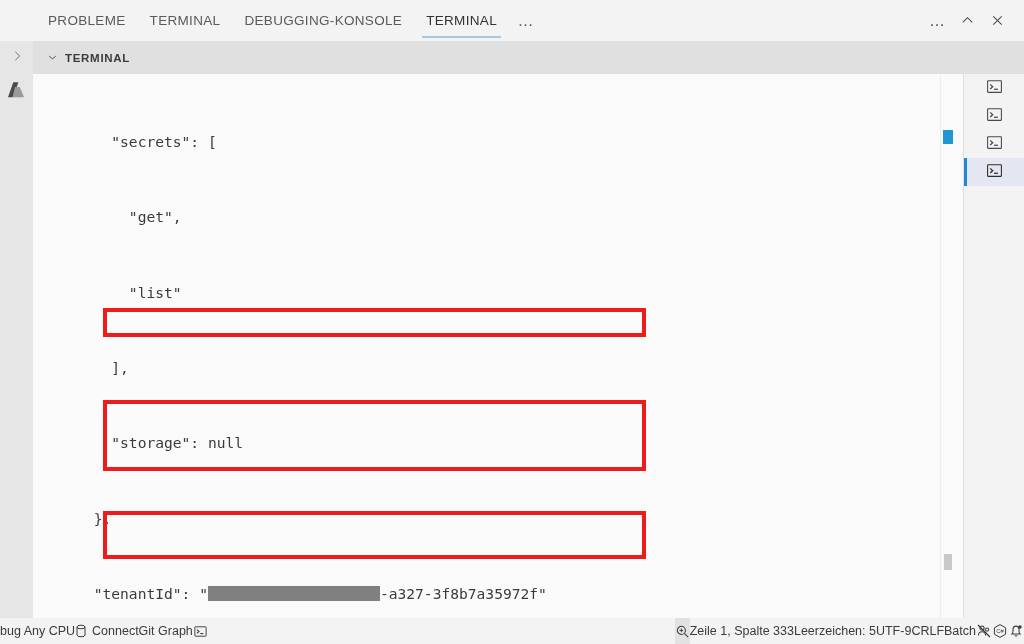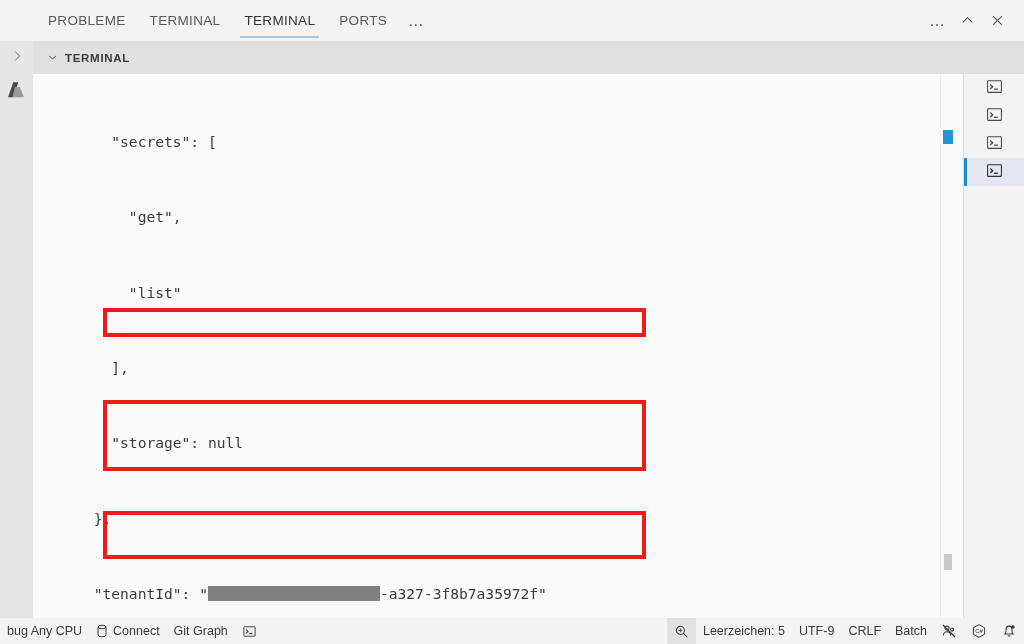--- a/index.html
+++ b/index.html
@@ -173,21 +173,21 @@
   .statusbar {
     position: absolute; left: 0; top: 618px;
     width: 1024px; height: 26px;
     background: #f3f3f3;
     display: flex; align-items: center;
     font-size: 12.5px;
     color: #3b3b3b;
   }
   .sb-item {
     display: flex; align-items: center; gap: 5px;
-    height: 26px; padding: 0 7px;
+    height: 26px; padding: 0 0;
     white-space: nowrap;
     cursor: pointer;
   }
   .sb-item.hl { background: #e2e2e2; }
   .sb-spacer { flex: 1; }
   .sb-ico { display: flex; align-items: center; }
 
   
   .annot {
     position: absolute;
@@ -201,25 +201,25 @@
 <div id="app">
 
   <div class="tabbar">
     <div class="tabs">
       <div class="tab">
         <span>PROBLEME</span>
       </div>
       <div class="tab">
         <span>TERMINAL</span>
       </div>
+      <div class="tab">
+        <span>DEBUGGING-KONSOLE</span>
+      </div>
       <div class="tab active">
         <span>TERMINAL</span>
-      </div>
-      <div class="tab">
-        <span>PORTS</span>
       </div>
       <div class="tab-more">
         <span>…</span>
       </div>
     </div>
 
     <div class="tabbar-actions">
       <div class="tb-btn">
         <span>…</span>
       </div>
@@ -375,20 +375,23 @@
     <div class="sb-item hl">
       <span class="sb-ico">
         <svg width="15" height="15" viewBox="0 0 16 16" fill="none" stroke="#3b3b3b" stroke-width="1.1">
           <circle cx="6.8" cy="6.8" r="4.3"></circle>
           <path d="M10 10 L14 14"></path>
           <path d="M4.9 6.8 L8.7 6.8 M6.8 4.9 L6.8 8.7" stroke-width="1"></path>
         </svg>
       </span>
     </div>
     <div class="sb-item">
+      <span>Zeile 1, Spalte 333</span>
+    </div>
+    <div class="sb-item">
       <span>Leerzeichen: 5</span>
     </div>
     <div class="sb-item">
       <span>UTF-9</span>
     </div>
     <div class="sb-item">
       <span>CRLF</span>
     </div>
     <div class="sb-item">
       <span>Batch</span>

